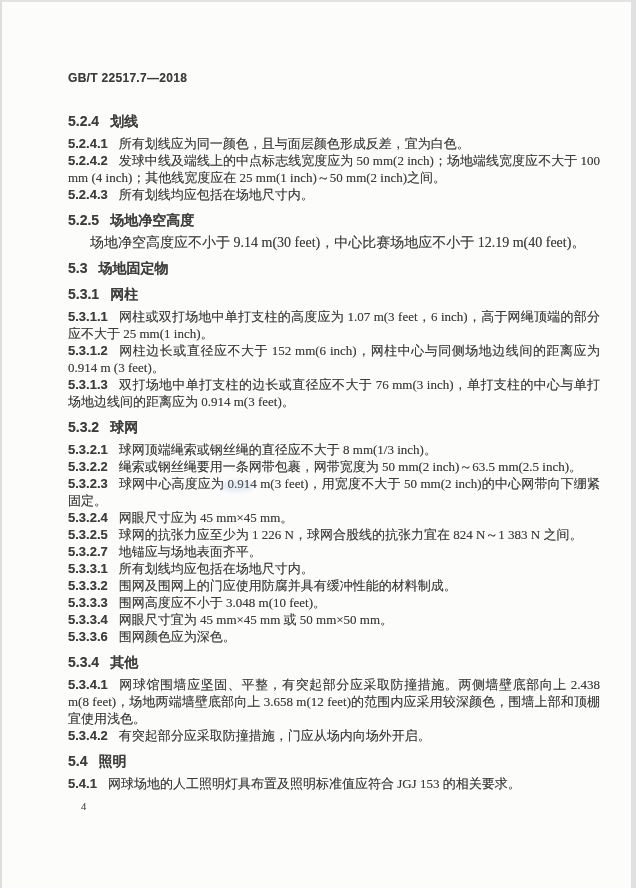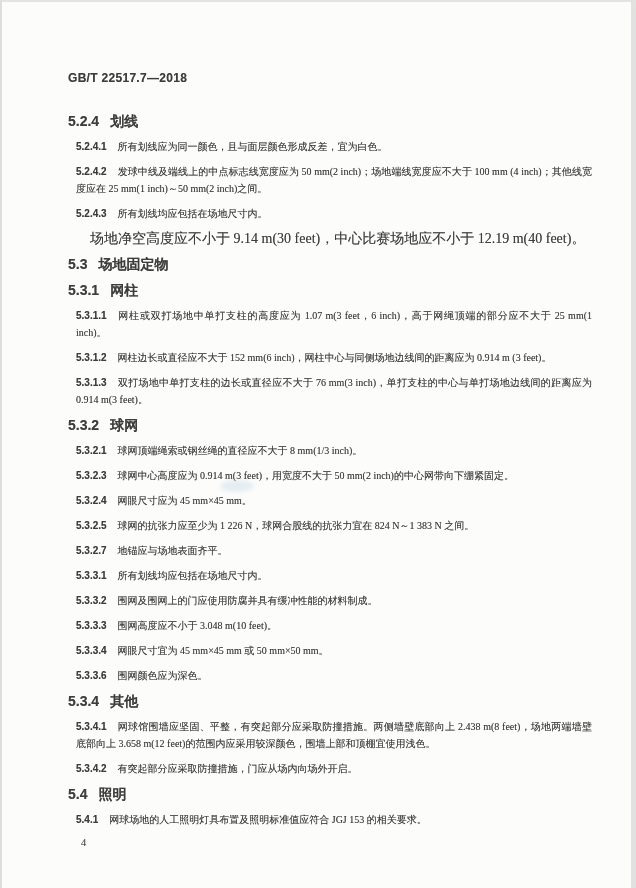--- a/index.html
+++ b/index.html
@@ -36,22 +36,22 @@
     font-family: "Liberation Sans", "DejaVu Sans", sans-serif;
     font-weight: bold;
     font-size: 14px;
     line-height: 17px;
   }
   .heading.first {
     margin-top: 26px;
   }
   .hnum { margin-right: 11px; }
   .clause {
-    margin: 8px;
-    font-size: 10px;
+    margin: 0;
+    font-size: 13px;
     line-height: 17px;
     text-align: justify;
   }
   .cnum {
     font-family: "Liberation Sans", "DejaVu Sans", sans-serif;
     font-weight: bold;
     margin-right: 11px;
     white-space: nowrap;
   }
   .para {
@@ -88,34 +88,36 @@
   <div class="content">
 
     <div class="doc-header">GB/T 22517.7—2018</div>
 
     <div class="heading first"><span class="hnum">5.2.4</span><span class="htitle">划线</span></div>
 
     <p class="clause"><span class="cnum">5.2.4.1</span><span class="ctext">所有划线应为同一颜色，且与面层颜色形成反差，宜为白色。</span></p>
     <p class="clause"><span class="cnum">5.2.4.2</span><span class="ctext">发球中线及端线上的中点标志线宽度应为 50 mm(2 inch)；场地端线宽度应不大于 100 mm (4 inch)；其他线宽度应在 25 mm(1 inch)～50 mm(2 inch)之间。</span></p>
     <p class="clause"><span class="cnum">5.2.4.3</span><span class="ctext">所有划线均应包括在场地尺寸内。</span></p>
 
+    <div class="heading"><span class="hnum">5.2.5</span><span class="htitle">场地净空高度</span></div>
 
     <p class="para">场地净空高度应不小于 9.14 m(30 feet)，中心比赛场地应不小于 12.19 m(40 feet)。</p>
 
     <div class="heading"><span class="hnum">5.3</span><span class="htitle">场地固定物</span></div>
 
     <div class="heading"><span class="hnum">5.3.1</span><span class="htitle">网柱</span></div>
 
     <p class="clause"><span class="cnum">5.3.1.1</span><span class="ctext">网柱或双打场地中单打支柱的高度应为 1.07 m(3 feet，6 inch)，高于网绳顶端的部分应不大于 25 mm(1 inch)。</span></p>
     <p class="clause"><span class="cnum">5.3.1.2</span><span class="ctext">网柱边长或直径应不大于 152 mm(6 inch)，网柱中心与同侧场地边线间的距离应为 0.914 m (3 feet)。</span></p>
     <p class="clause"><span class="cnum">5.3.1.3</span><span class="ctext">双打场地中单打支柱的边长或直径应不大于 76 mm(3 inch)，单打支柱的中心与单打场地边线间的距离应为 0.914 m(3 feet)。</span></p>
 
     <div class="heading"><span class="hnum">5.3.2</span><span class="htitle">球网</span></div>
 
     <p class="clause"><span class="cnum">5.3.2.1</span><span class="ctext">球网顶端绳索或钢丝绳的直径应不大于 8 mm(1/3 inch)。</span></p>
+    <p class="clause"><span class="cnum">5.3.2.2</span><span class="ctext">绳索或钢丝绳要用一条网带包裹，网带宽度为 50 mm(2 inch)～63.5 mm(2.5 inch)。</span></p>
     <p class="clause"><span class="cnum">5.3.2.3</span><span class="ctext">球网中心高度应为 0.914 m(3 feet)，用宽度不大于 50 mm(2 inch)的中心网带向下绷紧固定。</span></p>
     <p class="clause"><span class="cnum">5.3.2.4</span><span class="ctext">网眼尺寸应为 45 mm×45 mm。</span></p>
     <p class="clause"><span class="cnum">5.3.2.5</span><span class="ctext">球网的抗张力应至少为 1 226 N，球网合股线的抗张力宜在 824 N～1 383 N 之间。</span></p>
     <p class="clause"><span class="cnum">5.3.2.7</span><span class="ctext">地锚应与场地表面齐平。</span></p>
 
 
     <p class="clause"><span class="cnum">5.3.3.1</span><span class="ctext">所有划线均应包括在场地尺寸内。</span></p>
     <p class="clause"><span class="cnum">5.3.3.2</span><span class="ctext">围网及围网上的门应使用防腐并具有缓冲性能的材料制成。</span></p>
     <p class="clause"><span class="cnum">5.3.3.3</span><span class="ctext">围网高度应不小于 3.048 m(10 feet)。</span></p>
     <p class="clause"><span class="cnum">5.3.3.4</span><span class="ctext">网眼尺寸宜为 45 mm×45 mm 或 50 mm×50 mm。</span></p>

